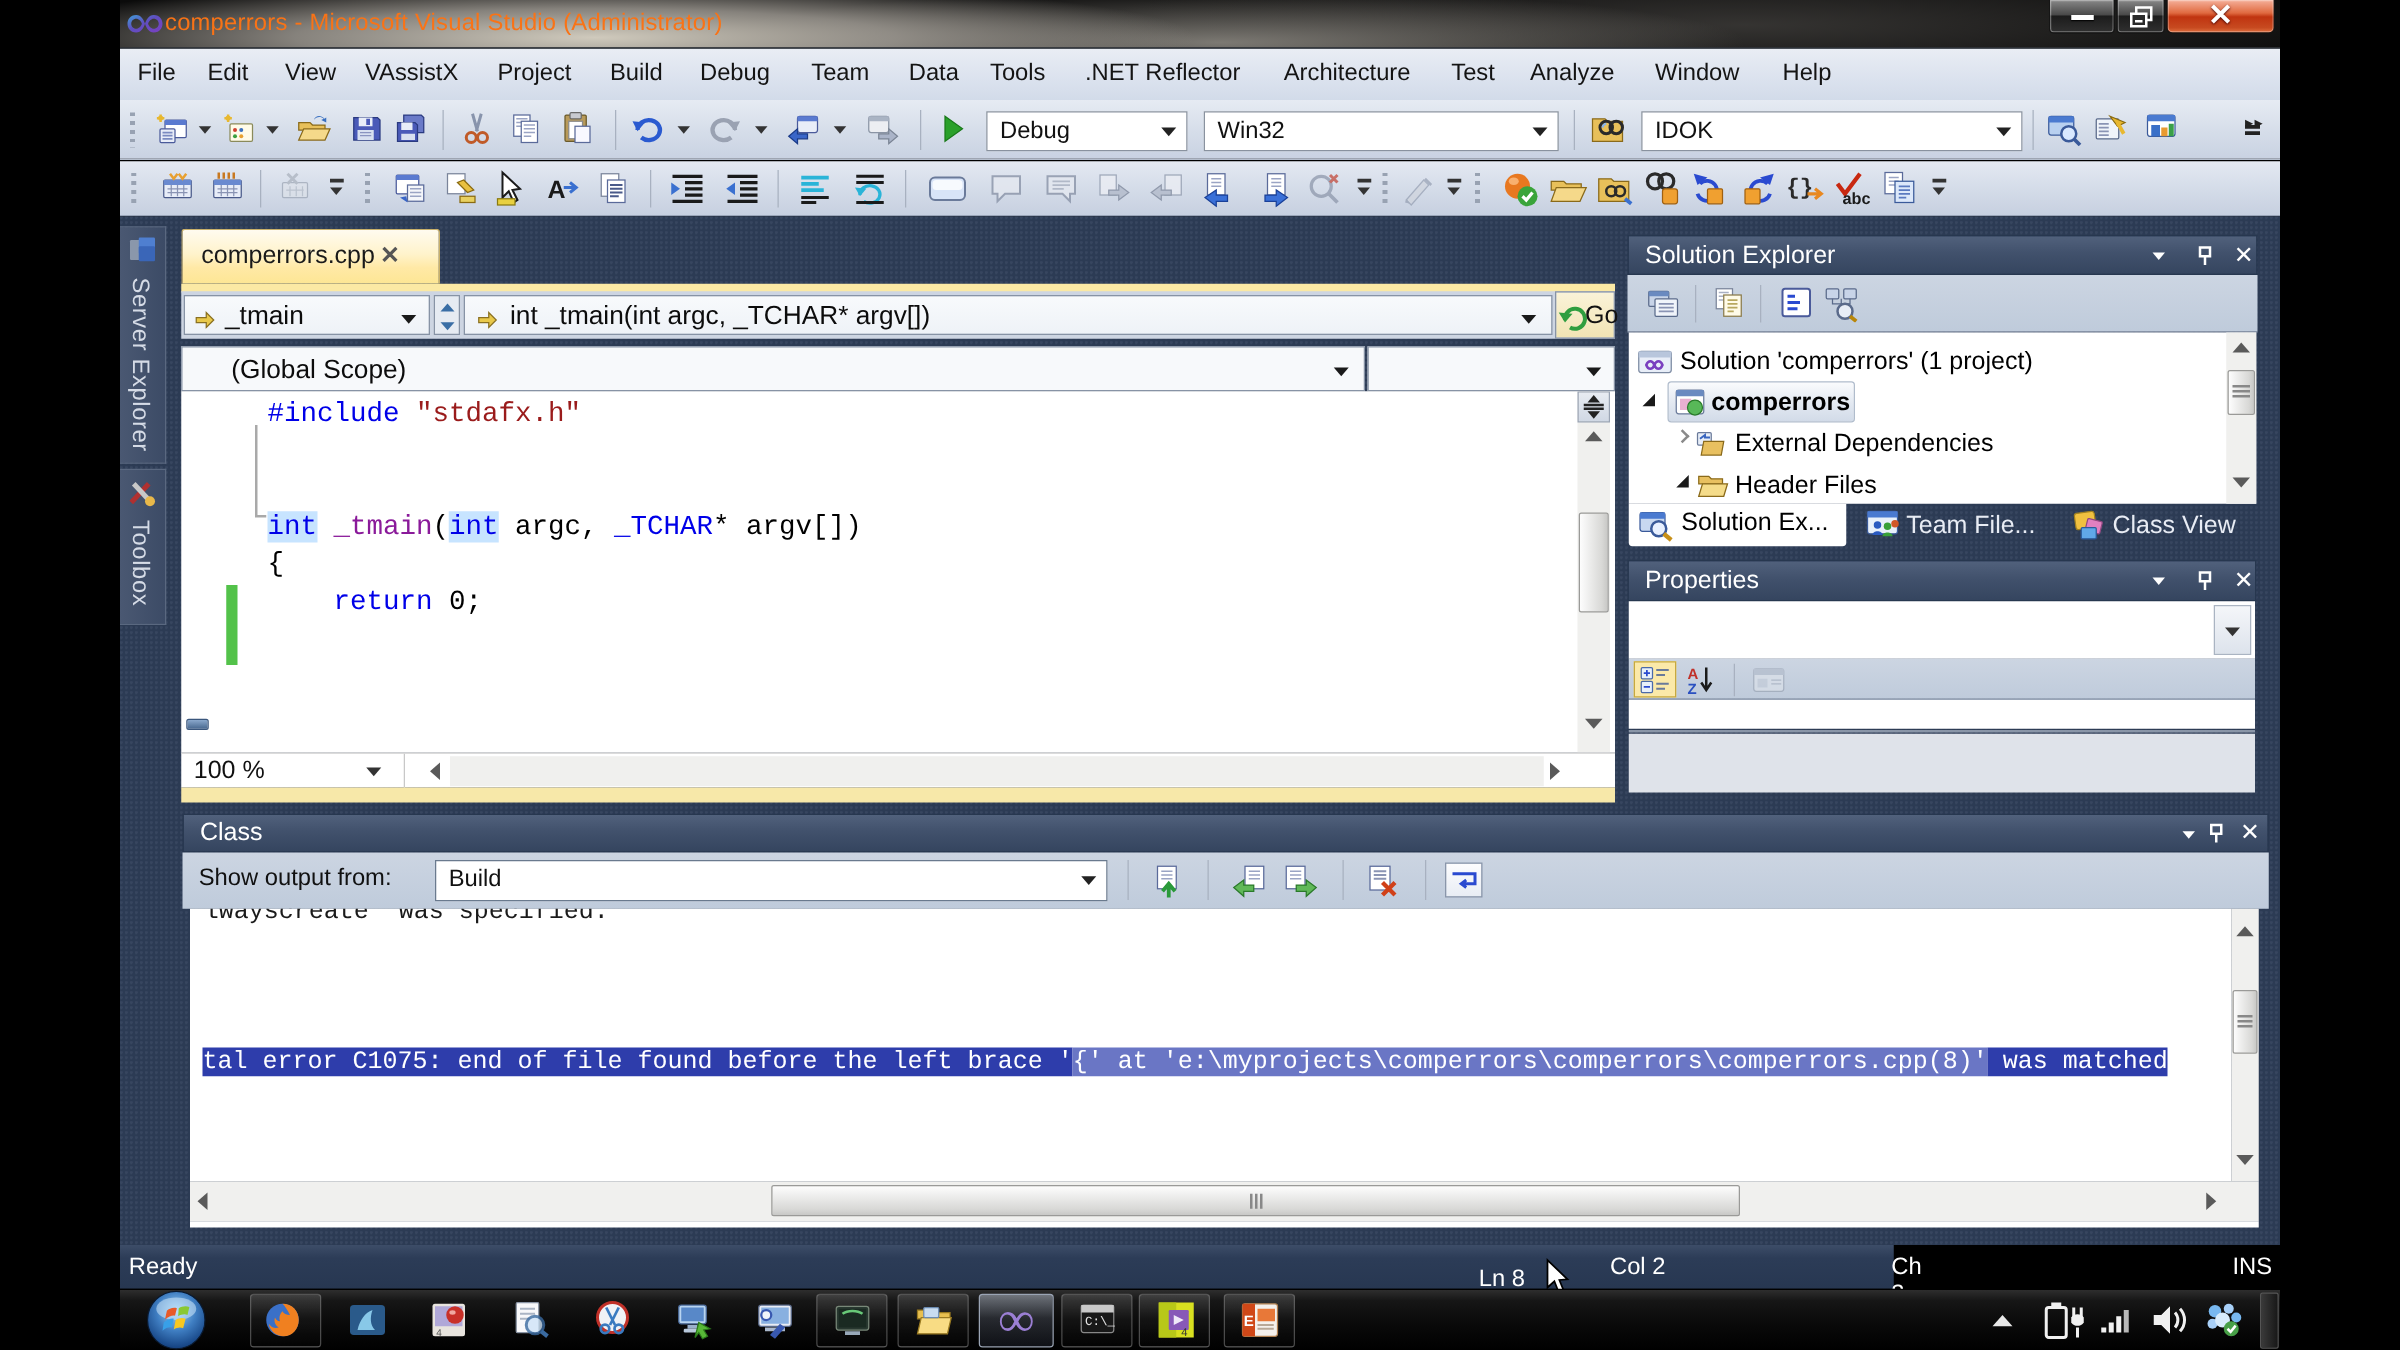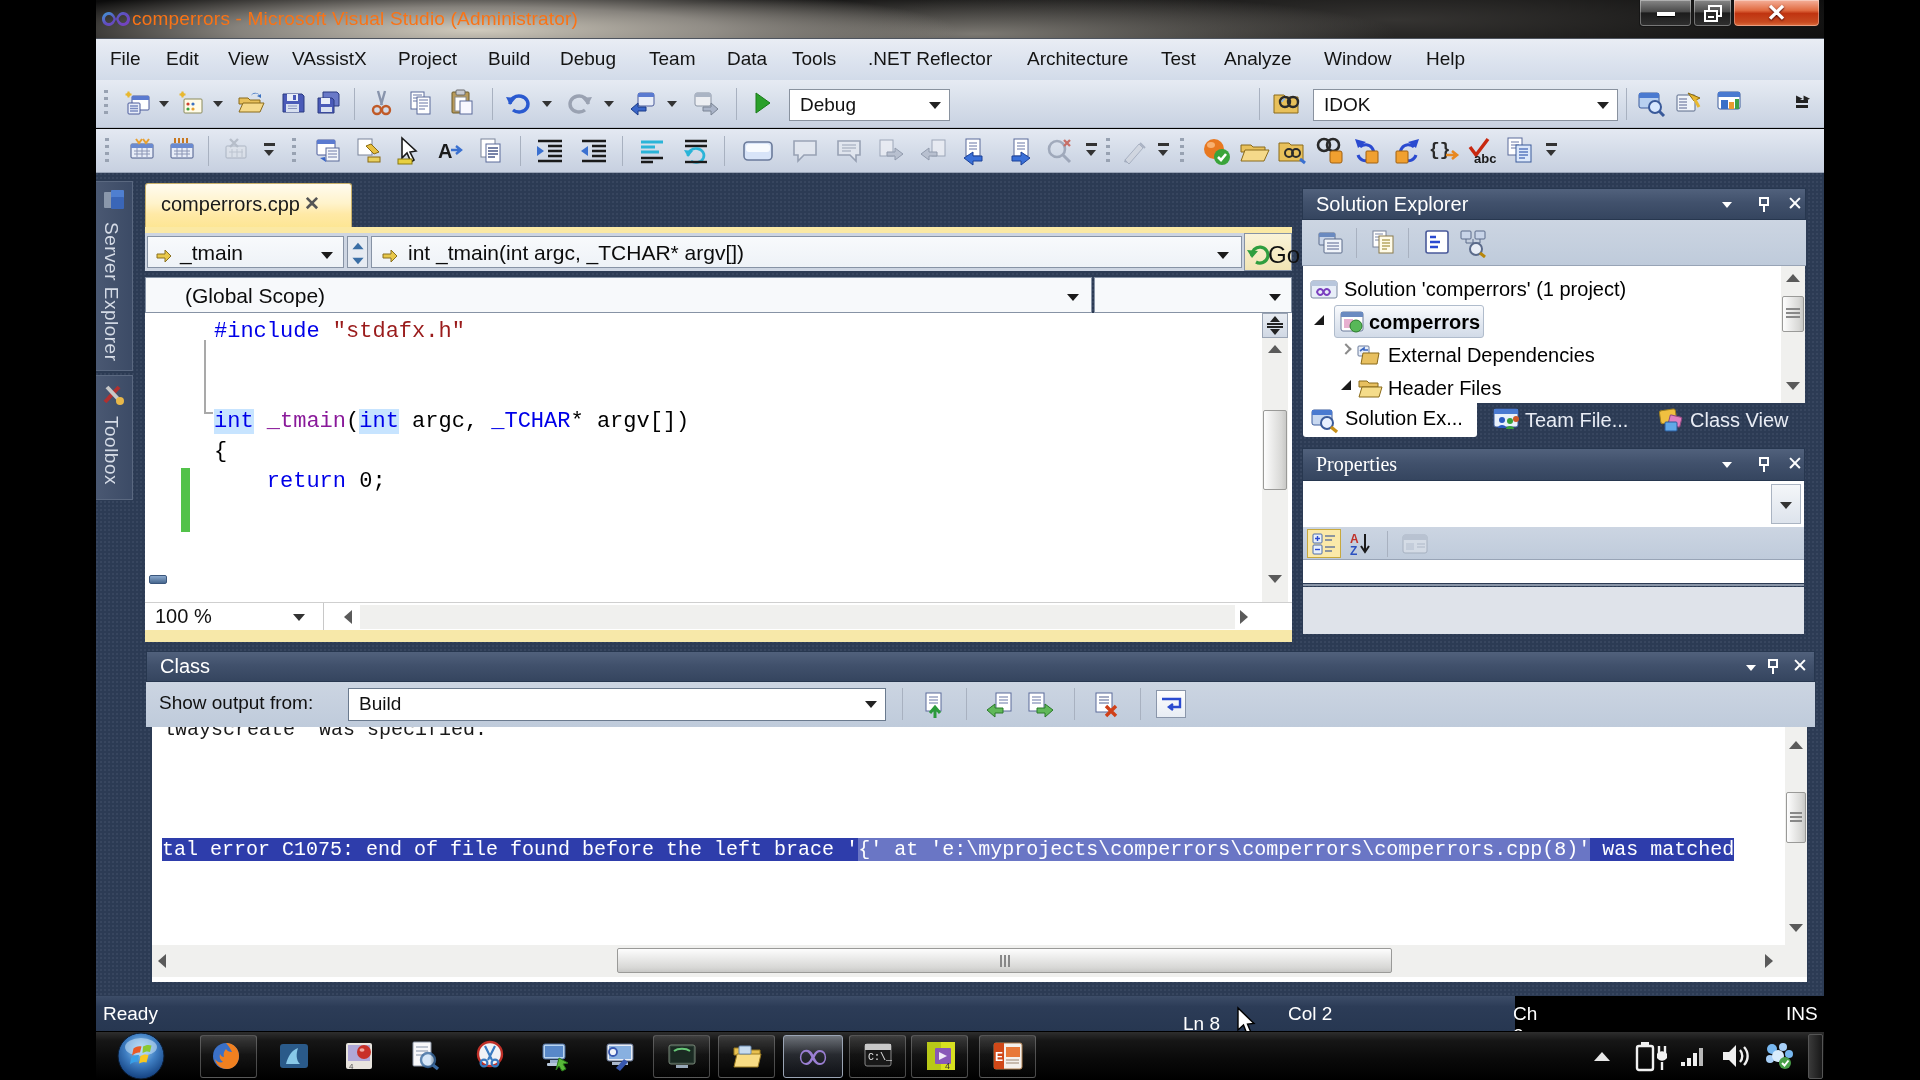--- a/index.html
+++ b/index.html
@@ -59,21 +59,21 @@
 #editor { position:absolute; left:49px; top:10px; width:1147px; height:632px; }
 #tab1 { position:absolute; left:0; top:0; width:207px; height:44px;
   background:linear-gradient(#fffbef, #fff3cb 45%, #ffe9a6 70%, #fde694);
   border:1px solid #c9b06a; border-bottom:none; border-radius:3px 3px 0 0;
   font-size:20px; color:#1a1a1a; }
 #ystrip1 { position:absolute; left:0; top:44px; width:1147px; height:7px; background:#fbe9a4; }
 .navrow { position:absolute; background:#cdd5e2; }
 .navcombo { position:absolute; background:linear-gradient(#f8fafc,#eef2f7); border:1px solid #8793a5; }
 .navcombo .ntext { position:absolute; font-size:21px; color:#0c0c0c; top:4px; }
 .navarr { position:absolute; width:0; height:0; border-left:6px solid transparent; border-right:6px solid transparent; border-top:7px solid #1a1a1a; }
-#gobtn { position:absolute; background:linear-gradient(#faf3d8,#f1e4b4); border:1px solid #8793a5; font-size:24px; color:#111; }
+#gobtn { position:absolute; background:linear-gradient(#faf3d8,#f1e4b4); border:1px solid #8793a5; font-size:20px; color:#111; }
 
 #codearea { position:absolute; left:0; top:130px; width:1147px; height:289px; background:#fff; overflow:hidden; }
 .codeline { position:absolute; left:69px; font-family:"Liberation Mono", monospace; font-size:22px; line-height:30px; white-space:pre; color:#000; }
 .kw { color:#0000e8; }
 .str { color:#9a1b1b; }
 .mg { color:#8a1a9a; }
 .hl { background:#c7e4ff; }
 #changebar { position:absolute; left:36px; top:155px; width:9px; height:64px; background:#53c24a; }
 #outline1 { position:absolute; left:59px; top:27px; width:2px; height:73px; background:#a9a9a9; }
 #outline2 { position:absolute; left:59px; top:99px; width:9px; height:2px; background:#a9a9a9; }
@@ -276,20 +276,24 @@
       <svg width="24" height="26" viewBox="0 0 24 26">
           <path d="M6 3 L20 13 L6 23 Z" fill="#2aa02a" stroke="#1a7a1a"></path>
         </svg>
     </div>
 
     <div class="combo" style="left:693px;top:9px;width:161px;height:32px;">
       <span class="cbtext">Debug</span>
         <div class="cbarr"></div>
     </div>
 
+    <div class="combo" style="left:867px;top:9px;width:284px;height:32px;">
+      <span class="cbtext">Win32</span>
+        <div class="cbarr"></div>
+    </div>
     <div class="tsep" style="left:1163px;top:8px;height:32px;"></div>
 
     <div class="ticon" style="left:1176px;top:9px;">
       <svg width="32" height="28" viewBox="0 0 32 28">
           <path d="M2 6 h10 l2 2 h12 v16 h-24 z" fill="#e8c05a" stroke="#8a6a1a"></path>
           <circle cx="13" cy="13" r="5" fill="none" stroke="#2a2a2a" stroke-width="2.4"></circle>
           <circle cx="21" cy="13" r="5" fill="none" stroke="#2a2a2a" stroke-width="2.4"></circle>
           <path d="M13 10 a3.5 3.5 0 0 0 -3 3" stroke="#8ab4e8" stroke-width="1.6" fill="none"></path>
         </svg>
     </div>
@@ -692,21 +696,21 @@
         <svg width="30" height="28" viewBox="0 0 30 28">
             <rect x="3" y="4" width="16" height="13" rx="2" transform="rotate(-8 10 10)" fill="#f0c040" stroke="#a08020"></rect>
             <rect x="12" y="10" width="12" height="10" rx="1" transform="rotate(14 18 15)" fill="#e080c0" stroke="#904880"></rect>
             <rect x="8" y="16" width="12" height="9" rx="1" fill="#60a8e8" stroke="#2a5a9a"></rect>
           </svg>
       </div>
       <div class="twhite" style="left:388px;top:221px;">Class View</div>
     </div>
 
     <div id="propspanel" style="position:absolute;left:1206px;top:275px;width:503px;height:186px;">
-      <div class="panel-title" style="left:0;top:0;width:503px;height:33px;font-family:Liberation Serif, serif;">
+      <div class="panel-title" style="left:0;top:0;width:503px;height:33px;">
         <span style="position:absolute;left:13px;top:4px;">Properties</span>
         <div class="tdd" style="left:419px;top:13px;border-top-color:#fff;"></div>
         <svg style="position:absolute;left:452px;top:6px;" width="18" height="20" viewBox="0 0 18 20">
             <path d="M5 3 h8 v7 h-8 z M4 10 h10 M9 10 v7" stroke="#fff" stroke-width="2" fill="none"></path>
           </svg>
         <span style="position:absolute;left:484px;top:3px;color:#fff;font-size:19px;">✕</span>
       </div>
       <div class="white" style="position:absolute;left:1px;top:33px;width:501px;height:46px;">
         <div style="position:absolute;right:3px;top:3px;width:30px;height:40px;background:linear-gradient(#f4f6f9,#dde3ec);border:1px solid #aab4c2;">
           <div class="tdd" style="left:8px;top:17px;border-left-width:6px;border-right-width:6px;border-top-width:7px;"></div>

